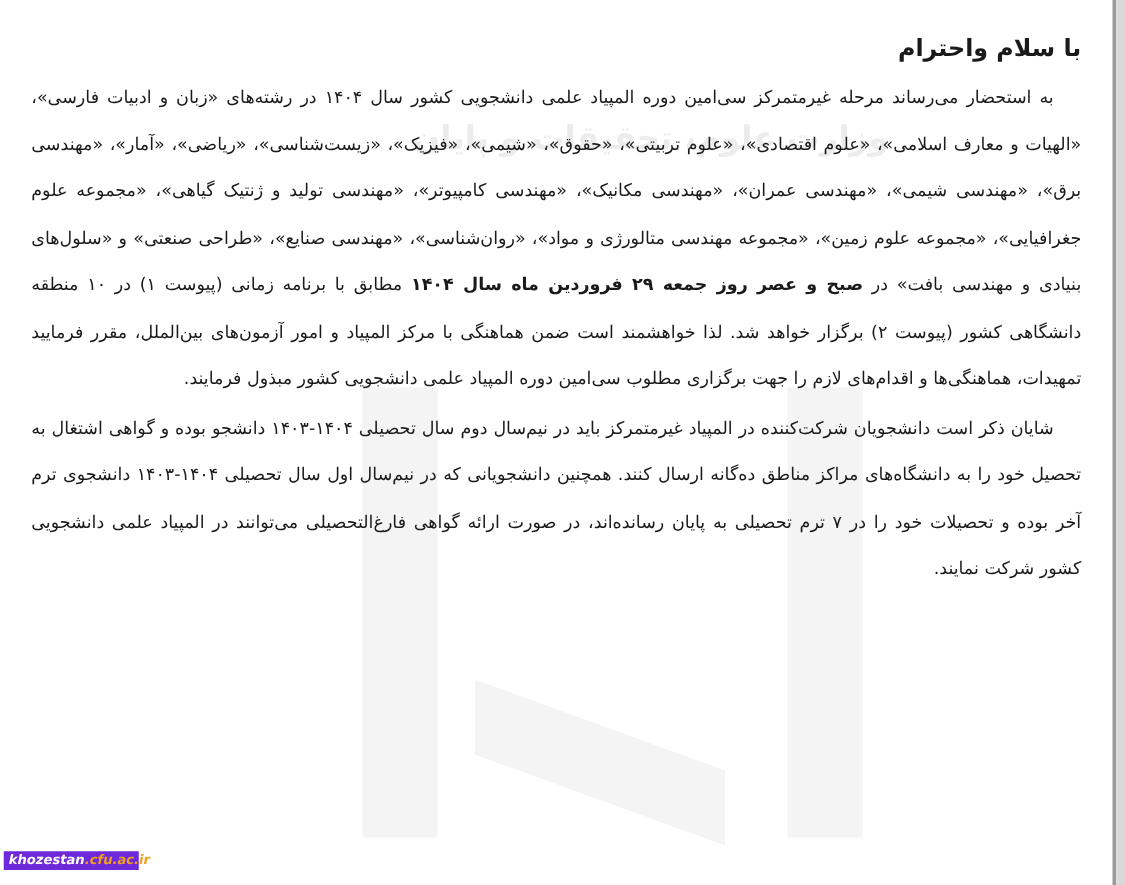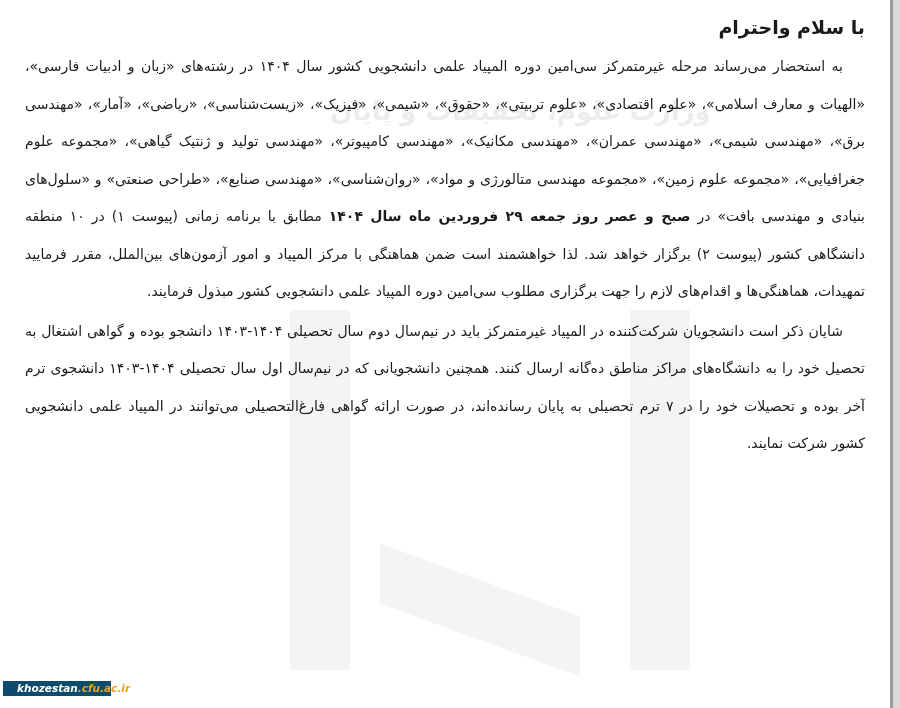--- a/index.html
+++ b/index.html
@@ -21,31 +21,31 @@
   }
   .watermark .wm-shape {
     position:absolute; left:140px; top:250px; width:400px; height:360px;
     border-left:60px solid #f4f4f4; border-right:60px solid #f4f4f4; box-sizing:border-box;
   }
   .watermark .wm-v {
     position:absolute; left:230px; top:320px; width:200px; height:200px;
     border-bottom:60px solid #f4f4f4; transform:skewY(20deg);
   }
   .content {
-    position:absolute; right:25px; top:12px; width:840px; direction:rtl; text-align:justify;
+    position:absolute; right:25px; top:24px; width:840px; direction:rtl; text-align:justify;
   }
   .greeting { font-size:19px; font-weight:bold; margin:0 0 6px 0; line-height:30px; }
   .para { font-size:14px; line-height:37.5px; margin:0; text-indent:22px; text-align-last:right; }
   .para.p1 { margin-top:0; }
   .para b { font-weight:bold; }
   .para.p2 { margin-top:2px; }
   .badge {
-    position:absolute; left:3px; top:681px; width:108px; height:15px; background:#0c4a6e;
+    position:absolute; left:3px; top:681px; width:108px; height:15px; background:#6d28d9;
     font-family:"DejaVu Sans", sans-serif; font-size:10.5px; font-style:italic; font-weight:bold;
-    line-height:15px; padding-left:14px; box-sizing:border-box; white-space:nowrap;
+    line-height:15px; padding-left:4px; box-sizing:border-box; white-space:nowrap;
   }
   .badge .b1 { color:#ffffff; }
   .badge .b2 { color:#f0a020; }
 </style>
 </head>
 <body>
 
 <div class="page">
   <div class="watermark">
     <div class="wm-text">وزارت علوم، تحقیقات و پایان</div>

